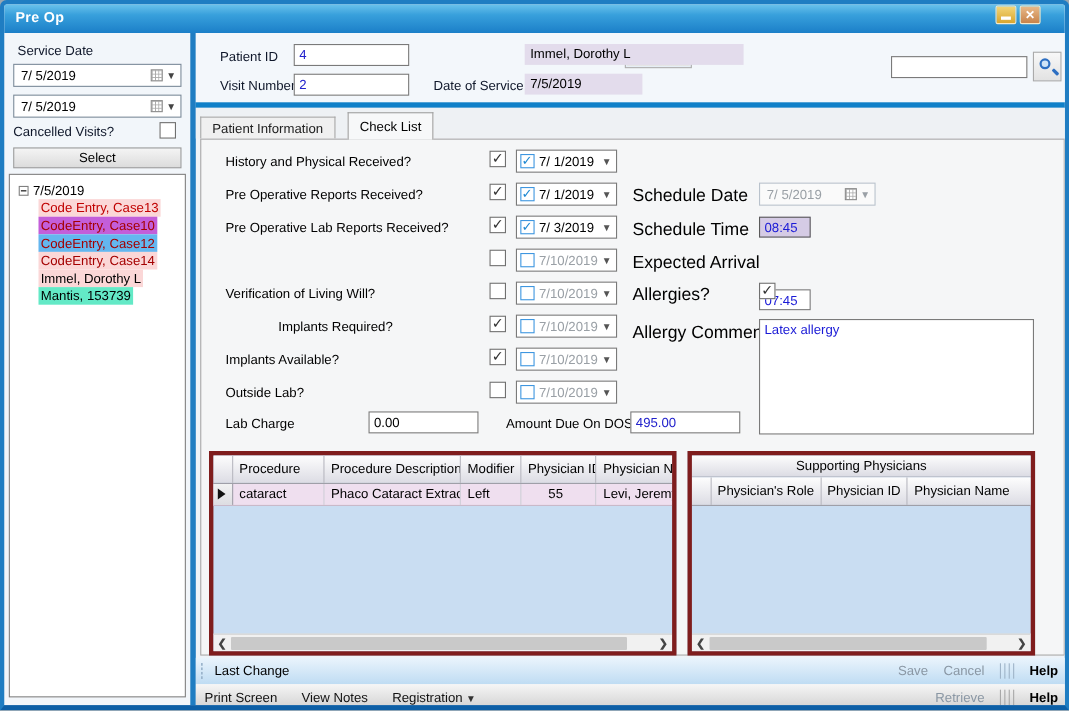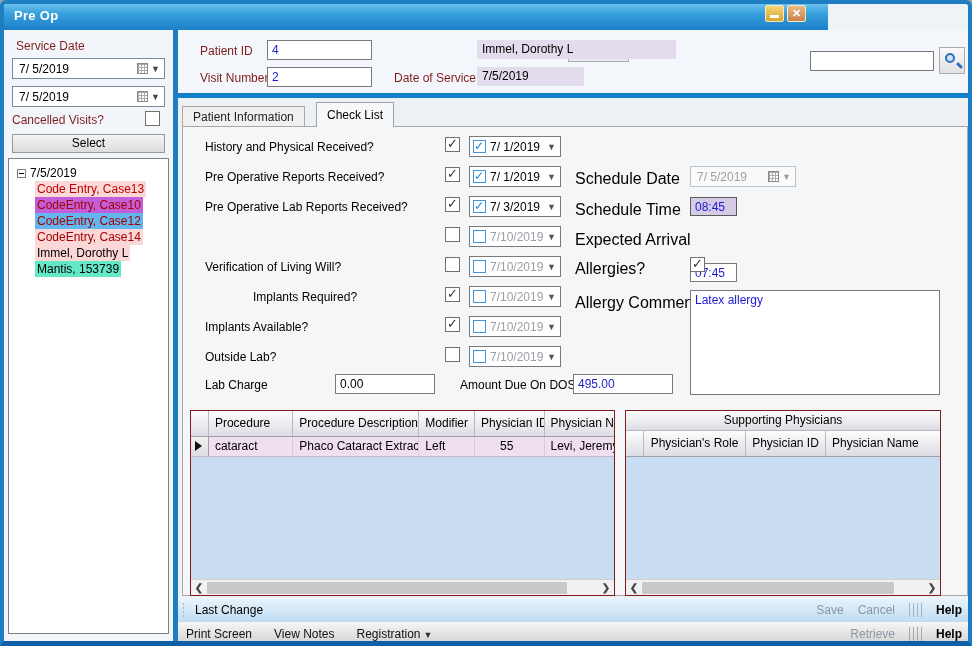--- a/index.html
+++ b/index.html
@@ -4,33 +4,33 @@
 <style>
   * { margin:0; padding:0; box-sizing:border-box; }
   html,body { background:#9aa7b0; font-family:"Liberation Sans", sans-serif; }
   #window{
     position:relative; width:972px; height:646px; background:#eef3f8;
     border:4px solid #1f7dc2; border-bottom:5px solid #0d5fa6; border-radius:6px 6px 0 0;
     overflow:hidden;
   }
   
   .titlebar{
-    position:absolute; left:-4px; top:-4px; width:828px; height:30px;
+    position:absolute; left:-4px; top:-4px; width:968px; height:30px;
     background:linear-gradient(#7fd0f2 0%, #38a0dc 45%, #1b7fc8 100%);
     border-radius:6px 6px 0 0; display:flex; align-items:center;
   }
   .title-text{ color:#fff; font-weight:bold; font-size:13px; padding-left:14px; letter-spacing:.3px; }
   .winbtn{ position:absolute; top:5px; width:19px; height:17px; border:1px solid #f6e9c8; border-radius:2px;
     display:flex; align-items:center; justify-content:center; color:#fff; font-weight:bold; cursor:pointer;}
   .btn-min{ right:44px; background:linear-gradient(#f3d578,#d9a62e); font-size:11px;}
   .btn-close{ right:22px; background:linear-gradient(#e8b988,#c8834a); font-size:11px;}
   
   .sidebar{ position:absolute; left:0; top:26px; width:169px; height:616px; background:#f2f6fa; }
   .vdivider{ position:absolute; left:169px; top:26px; width:5px; height:616px; background:#1f7dc2; }
-  .lbl{ font-size:12px; color:#7f1d1d; }
+  .lbl{ font-size:12px; color:#0f172a; }
   .datepick{
     position:absolute; height:21px; background:#fff; border:1px solid #7a8a99;
     display:flex; align-items:center; font-size:12px; padding-left:6px;
   }
   .datepick .spacer{flex:1}
   .cal-icon{ width:11px; height:11px; border:1px solid #8a8a8a; margin-right:3px;
     background-image:linear-gradient(to right,#aaa 1px,transparent 1px),linear-gradient(to bottom,#aaa 1px,transparent 1px);
     background-size:3px 3px; background-color:#fff; }
   .dd-arrow{ font-size:9px; color:#444; margin-right:4px; }
   .checkbox{ width:15px; height:15px; background:#fff; border:1px solid #707070; position:relative; }
@@ -73,21 +73,21 @@
   .datecombo.checked .inner-check::after{ content:"✓"; position:absolute; left:0px; top:-2px; font-size:12px; color:#1e88d2; }
   .datecombo .dc-arrow{ margin-left:auto; margin-right:4px; font-size:9px; color:#555; }
   .sched-label{ position:absolute; left:392px; font-size:16px; }
   .sched-datepick{ left:507px; width:106px; background:#fafafa; color:#9aa0a6; border-color:#b9c2cc; }
   .time-field{ position:absolute; left:507px; width:47px; height:19px; font-size:12px; color:#1a1ad6; padding:2px 4px; }
   .time-sel{ background:#d5cbe5; border:1px solid #5a5a5a; }
   .time-plain{ background:#fff; border:1px solid #7a7a7a; }
   .allergy-box{ position:absolute; left:507px; top:163px; width:250px; height:105px; background:#fff; border:1px solid #7a7a7a;
     font-size:12px; color:#1a1ad6; padding:2px 4px; resize:none; font-family:"Liberation Sans",sans-serif; }
   
-  .grid{ position:absolute; top:283px; background:#c9ddf2; border:1px solid #7f1d1d; overflow:hidden;}
+  .grid{ position:absolute; top:283px; background:#c9ddf2; border:4px solid #7f1d1d; overflow:hidden;}
   .grid-proc{ left:7px; width:425px; height:186px; }
   .grid-supp{ left:442px; width:316px; height:186px; }
   .g-sphead{ height:20px; background:linear-gradient(#fdfdfd,#dcdce4); border-bottom:1px solid #b8b8c0;
     text-align:center; font-size:12px; line-height:19px; }
   .g-hrow{ display:flex; height:26px; background:linear-gradient(#fdfdfd,#dcdce4); border-bottom:1px solid #9f9fa8;}
   .g-hcell{ font-size:12px; line-height:25px; padding-left:6px; border-right:1px solid #b8b8c0; overflow:hidden; white-space:nowrap;}
   .g-row{ display:flex; height:20px; background:#efdfef; border-bottom:1px solid #c9b9c9;}
   .g-cell{ font-size:12px; line-height:19px; padding-left:6px; border-right:1px solid #cfcfd7; overflow:hidden; white-space:nowrap;}
   .sel-cell{ background:linear-gradient(#f2f2f2,#dddde2); border-right:1px solid #9f9fa8; position:relative;}
   .row-arrow{ position:absolute; left:4px; top:4px; width:0; height:0; border-left:7px solid #111; border-top:5px solid transparent; border-bottom:5px solid transparent;}

